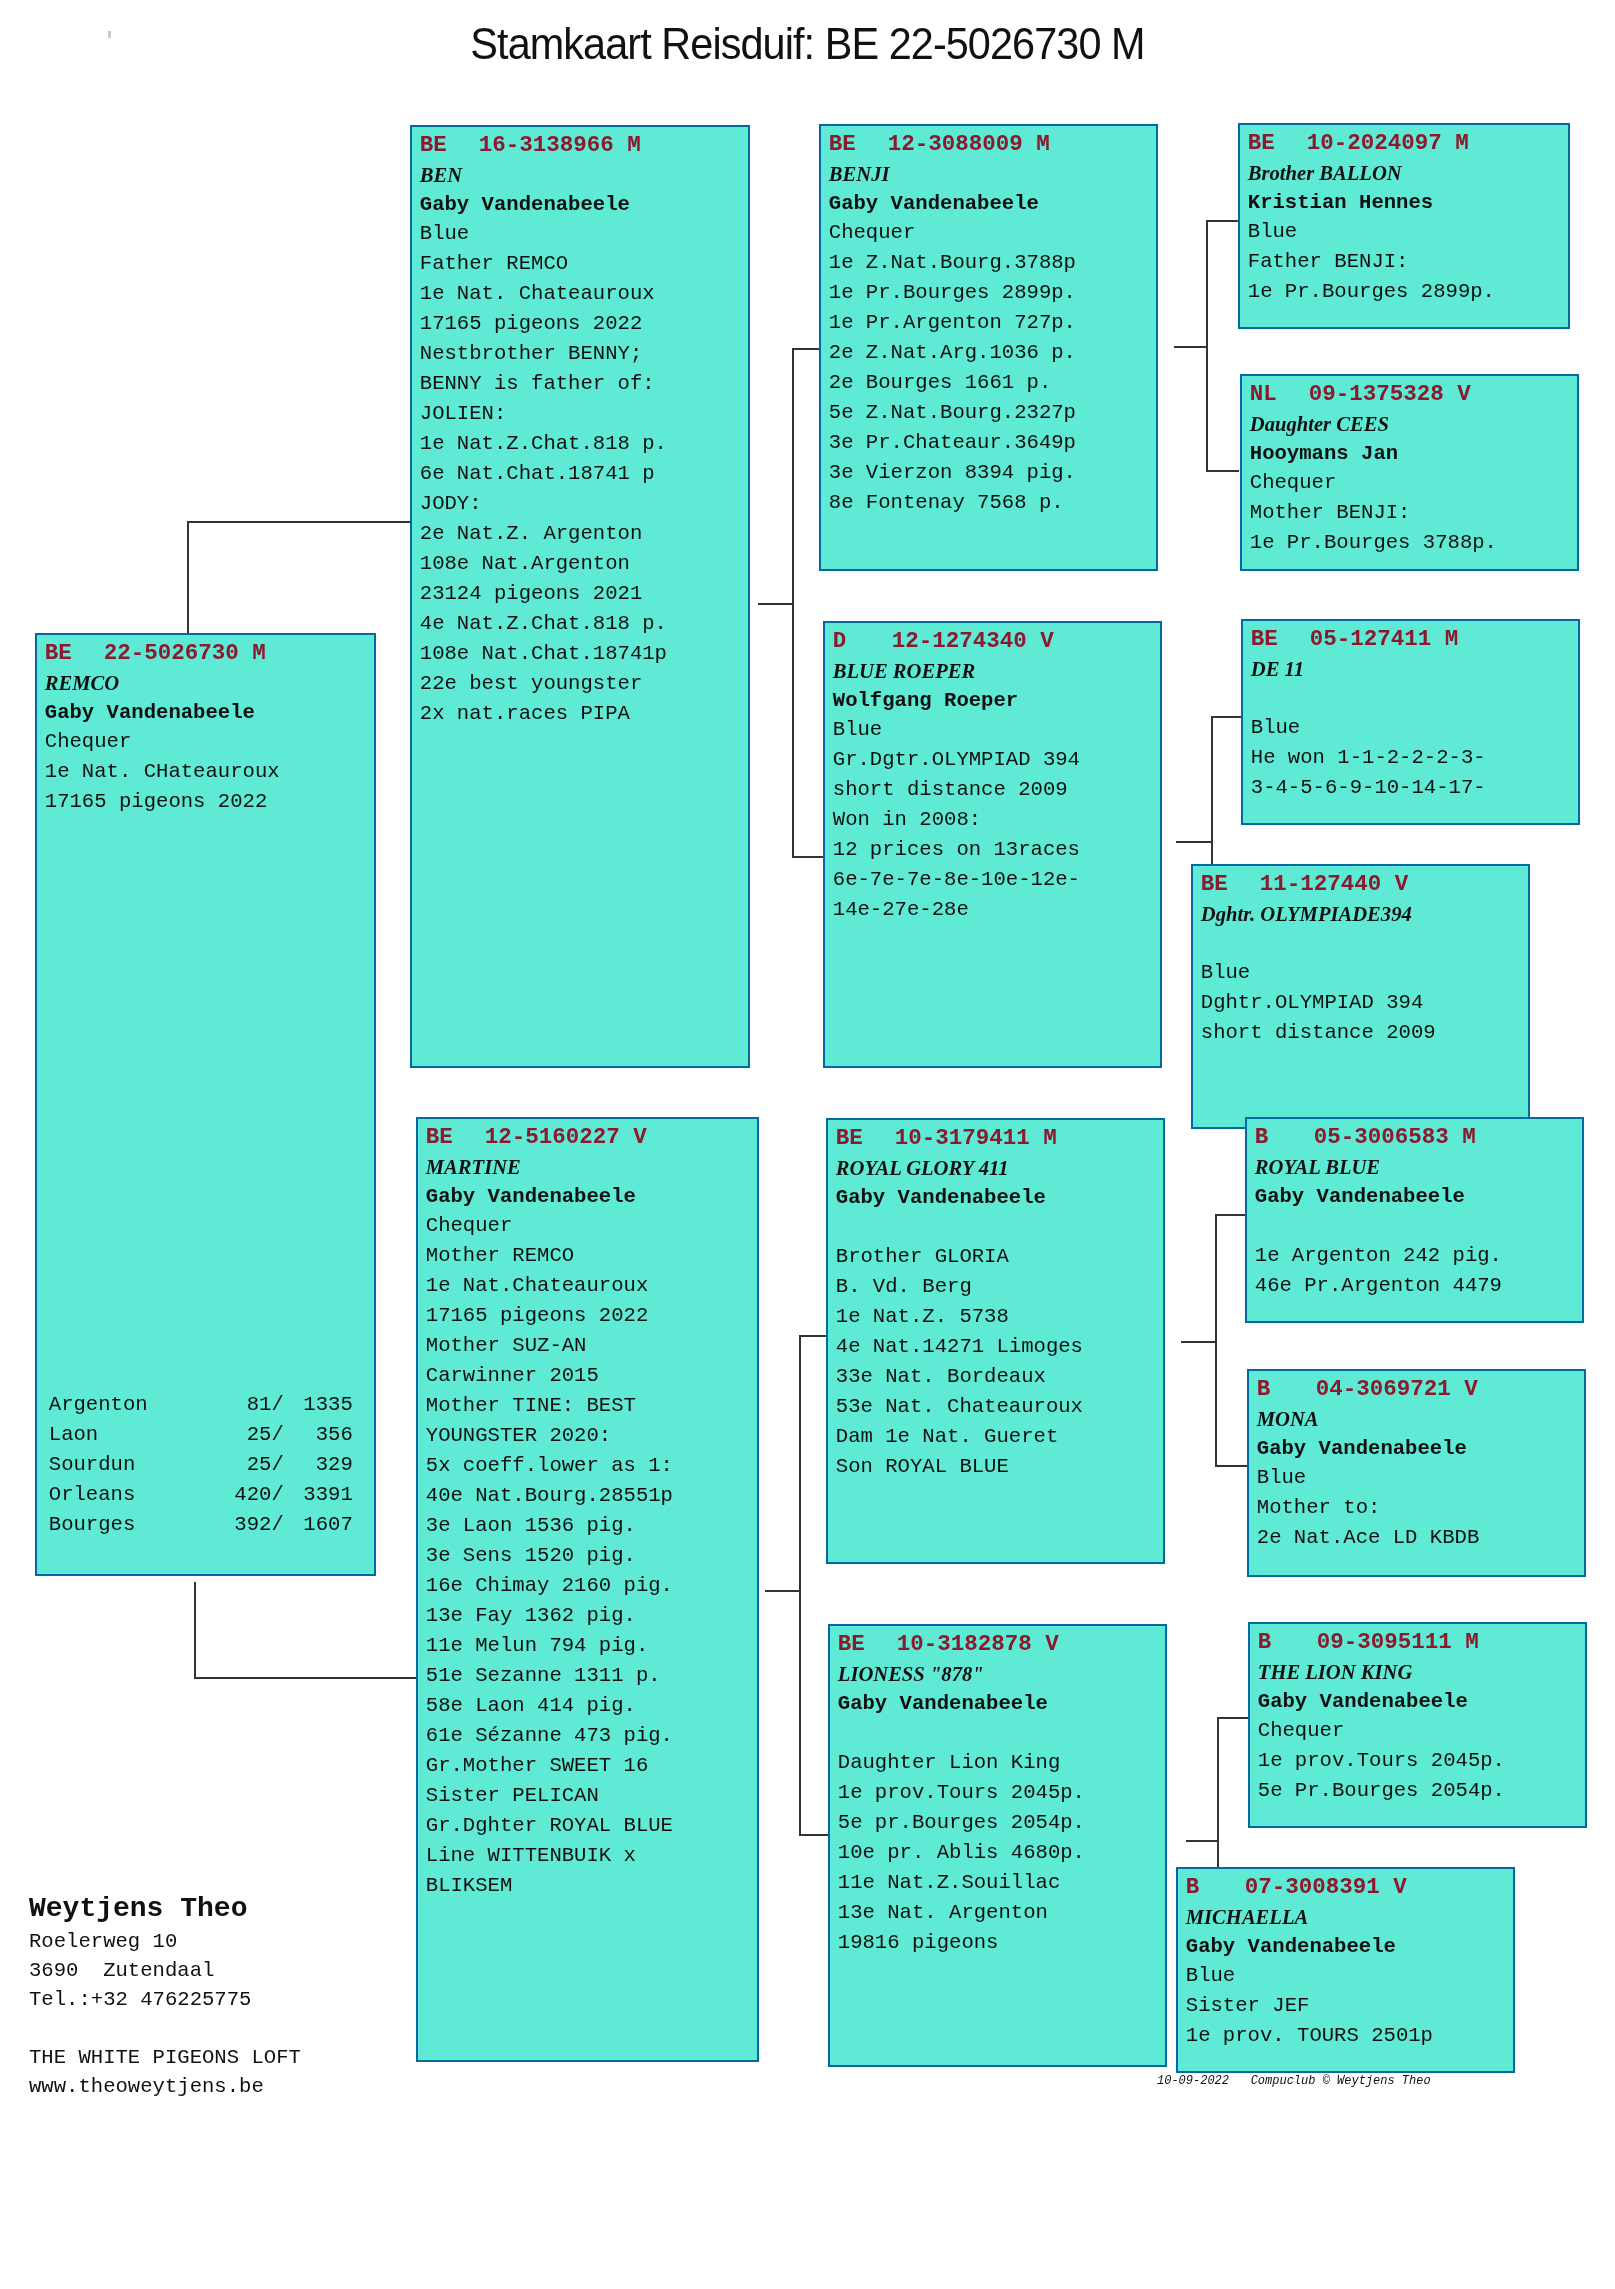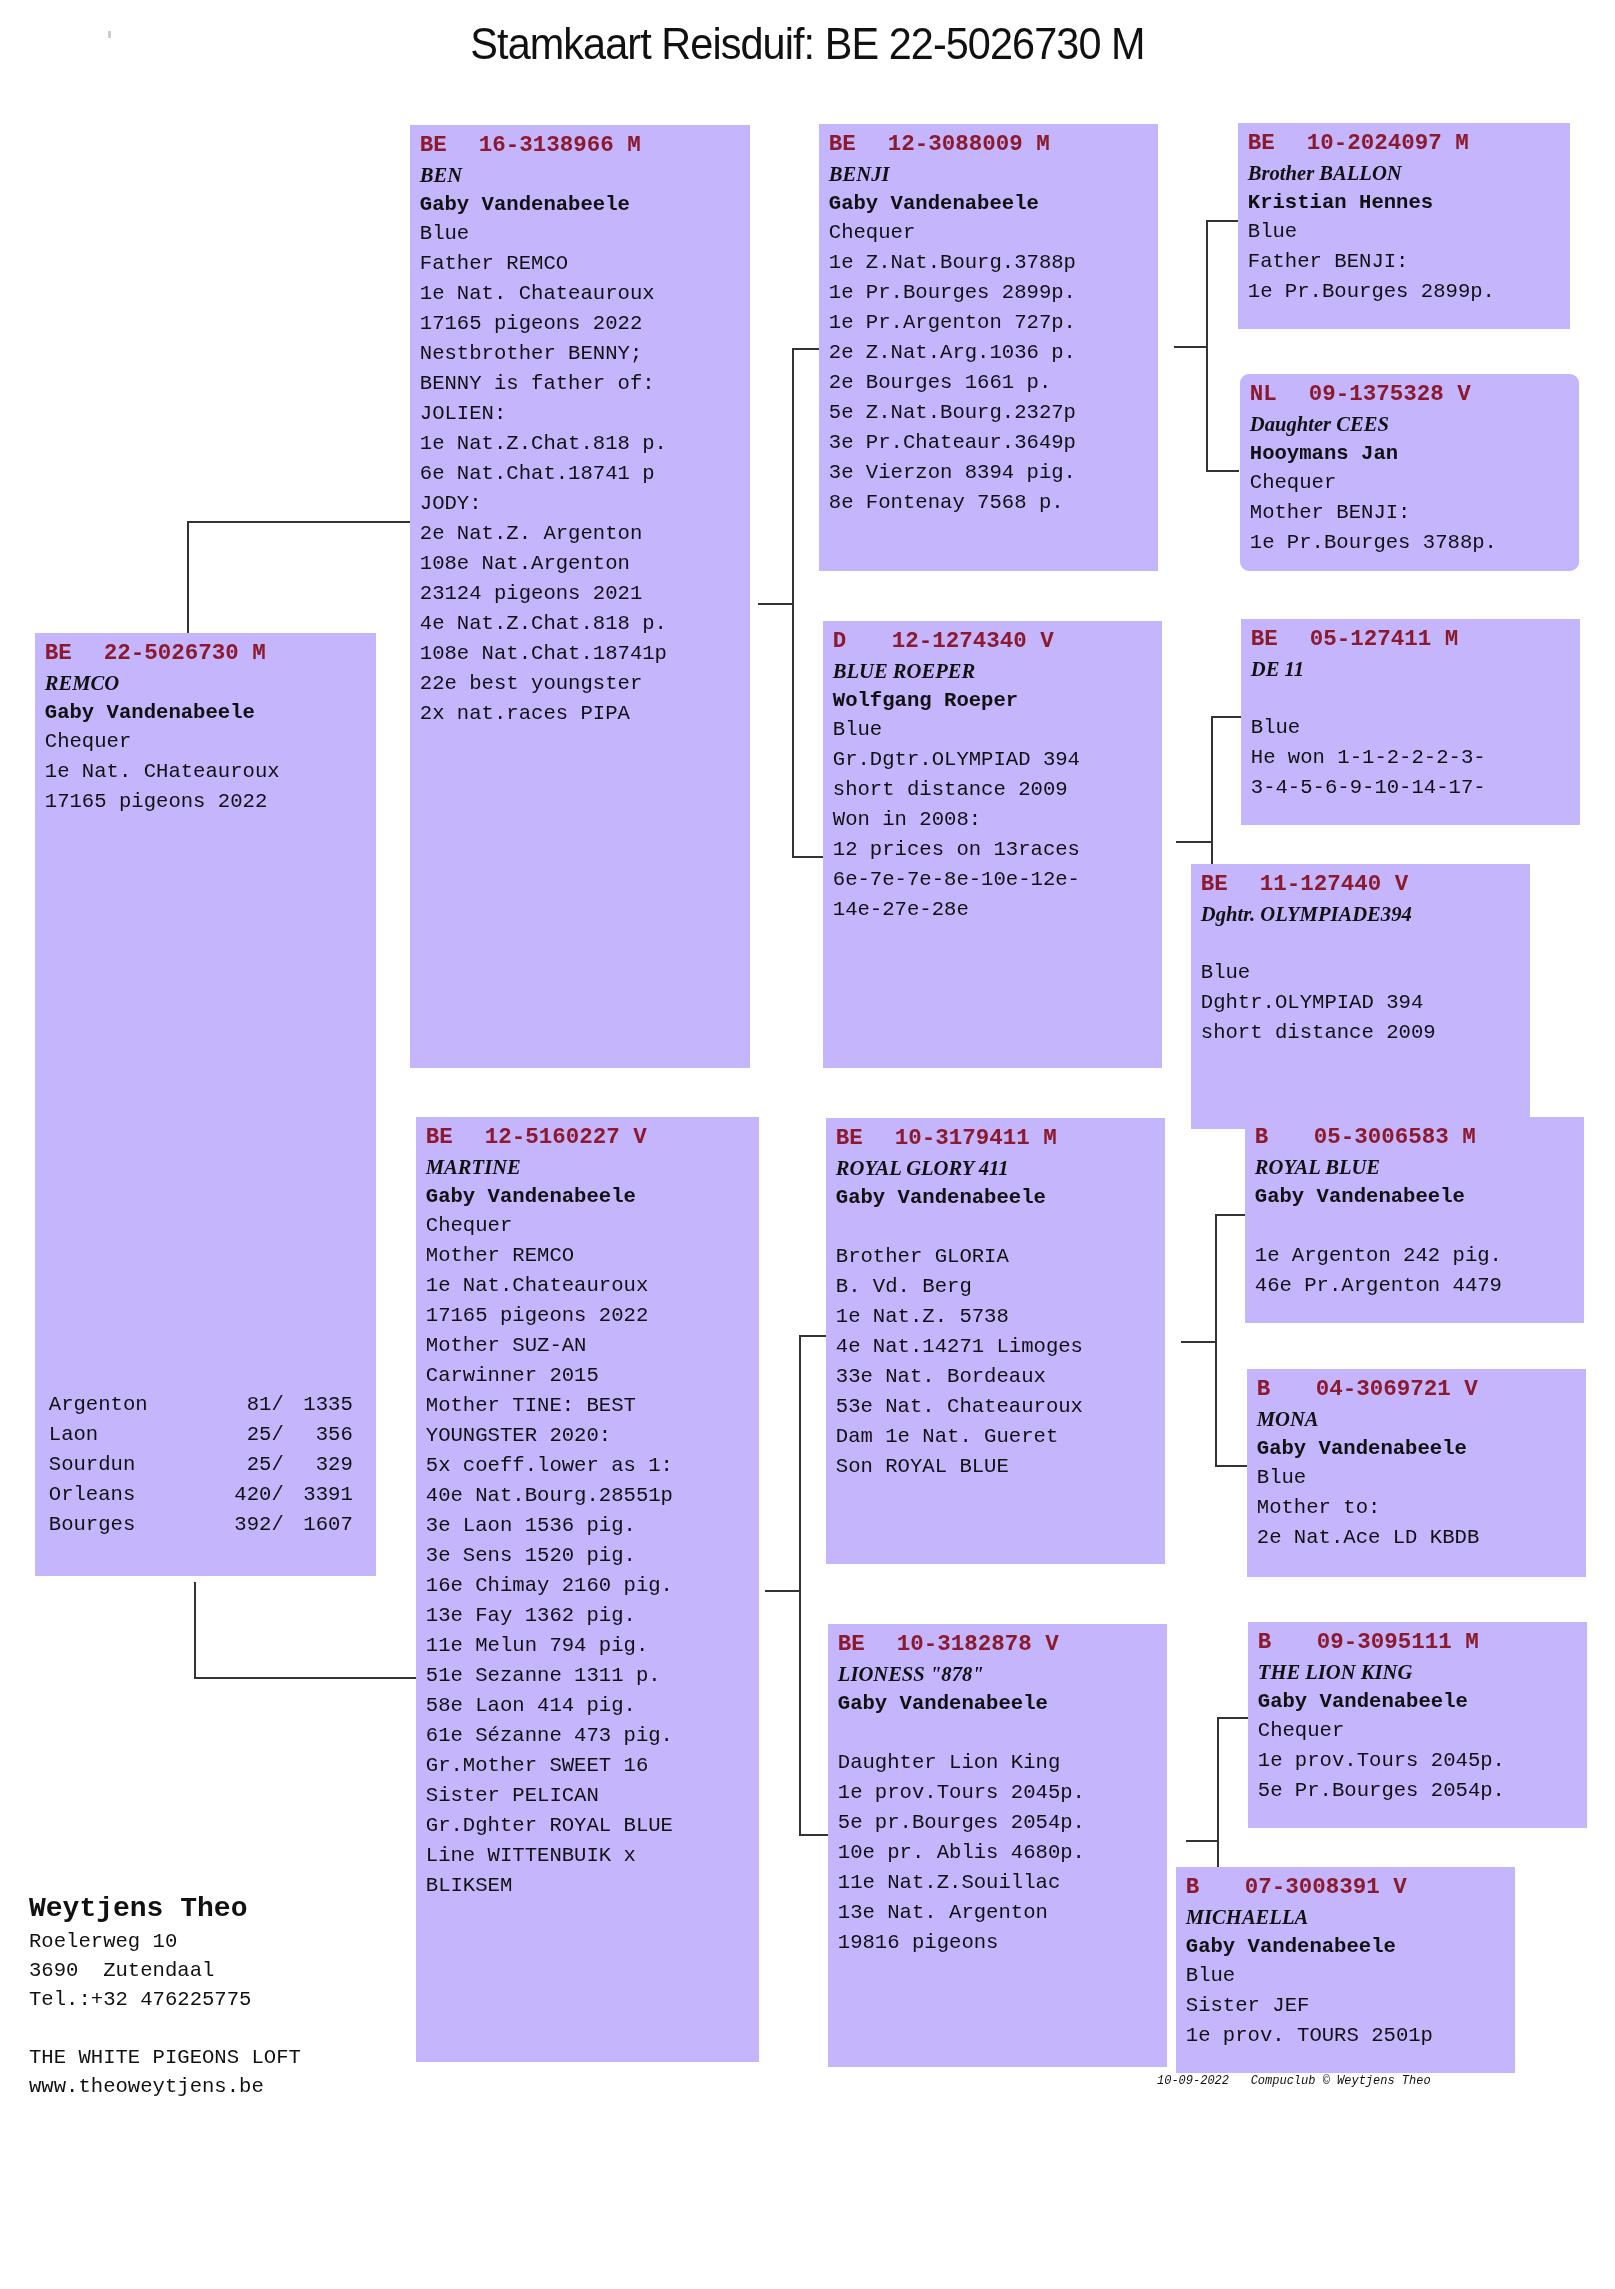--- a/index.html
+++ b/index.html
@@ -1,18 +1,18 @@
 <!DOCTYPE html>
 <html><head>
 <meta charset="utf-8">
 <style>
   html, body { margin:0; padding:0; background:#ffffff; }
   body { width:1615px; height:2290px; position:relative; overflow:hidden; font-family:"Liberation Mono", "DejaVu Sans Mono", monospace; color:#111; }
   .title { position:absolute; top:17.6px; left:0; width:1615px; text-align:center; font-family:"Liberation Sans", "DejaVu Sans", sans-serif; font-size:45px; letter-spacing:-1px; transform:scaleX(0.92); color:#111; }
-  .card { position:absolute; background:#c4b5fd; border:2px solid #c4b5fd; box-sizing:border-box; padding:3.9px 7.8px 5.9px 7.8px; }
+  .card { position:absolute; background:#5eead4; border:2px solid #0369a1; box-sizing:border-box; padding:3.9px 7.8px 5.9px 7.8px; }
   .card::after { content:""; position:absolute; right:-15.7px; top:13.7px; width:13.7px; bottom:-15.7px; background:#2e2e33; z-index:-1; }
   .card::before { content:""; position:absolute; left:13.7px; right:-15.7px; bottom:-15.7px; height:13.7px; background:#2e2e33; z-index:-1; }
   .ring { color:#8c1a2e; font-weight:bold; font-size:22.5px; line-height:29px; white-space:pre; font-family:"Liberation Mono", "DejaVu Sans Mono", monospace; }
   .ring .cc { display:inline-block; width:59px; }
   .name { font-family:"Liberation Serif", "DejaVu Serif", serif; font-style:italic; font-weight:bold; font-size:20.6px; line-height:30px; height:30px; white-space:pre; }
   .owner { font-weight:bold; font-size:20.6px; line-height:29px; height:29px; white-space:pre; }
   .line { font-size:20.6px; line-height:30px; white-space:pre; }
   .conn { position:absolute; background:#333; }
   .h { height:2px; }
   .v { width:2px; }
@@ -196,21 +196,21 @@
 
 <div class="card" style="left:1238px;top:123px;width:332px;height:206px;">
   <div class="ring"><span class="cc">BE</span><span>10-2024097 M</span></div>
   <div class="name">Brother BALLON</div>
   <div class="owner">Kristian Hennes</div>
   <div class="line">Blue</div>
   <div class="line">Father BENJI:</div>
   <div class="line">1e Pr.Bourges 2899p.</div>
 </div>
 
-<div class="card" style="left:1240px;top:374px;width:339px;height:197px;border-radius:9px;">
+<div class="card" style="left:1240px;top:374px;width:339px;height:197px;">
   <div class="ring"><span class="cc">NL</span><span>09-1375328 V</span></div>
   <div class="name">Daughter CEES</div>
   <div class="owner">Hooymans Jan</div>
   <div class="line">Chequer</div>
   <div class="line">Mother BENJI:</div>
   <div class="line">1e Pr.Bourges 3788p.</div>
 </div>
 
 <div class="card" style="left:1241px;top:619px;width:339px;height:206px;">
   <div class="ring"><span class="cc">BE</span><span>05-127411 M</span></div>

